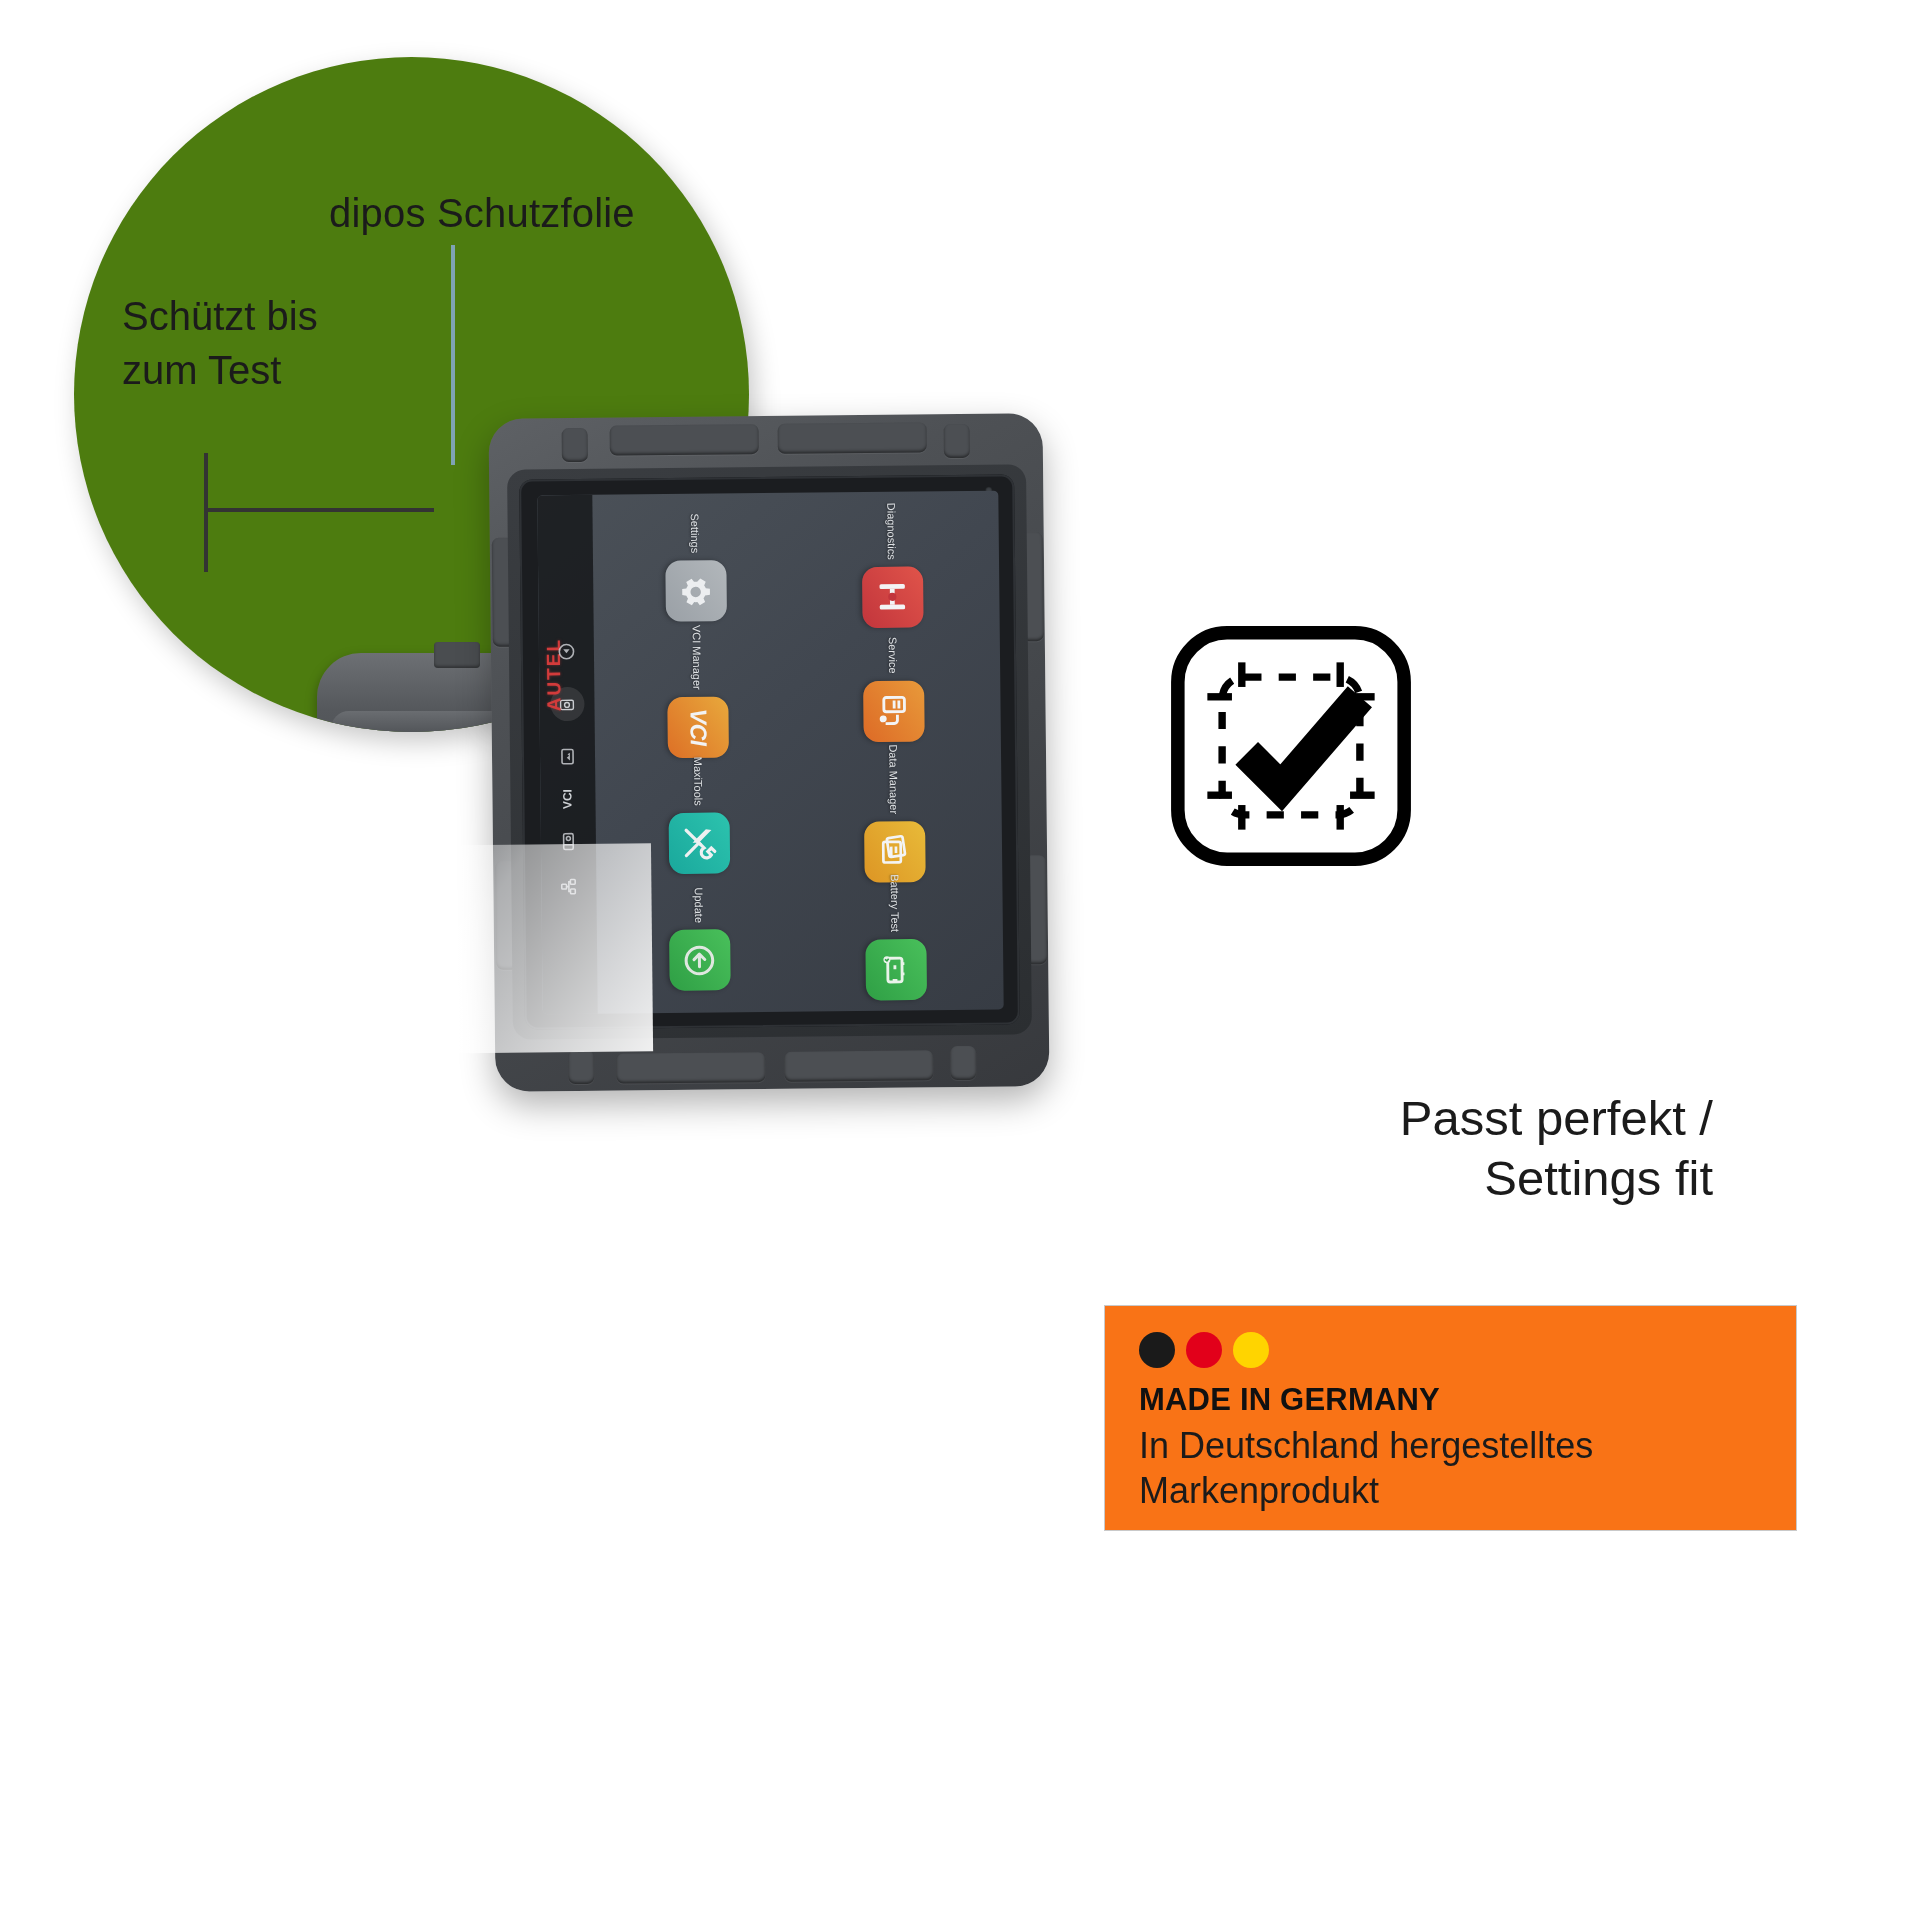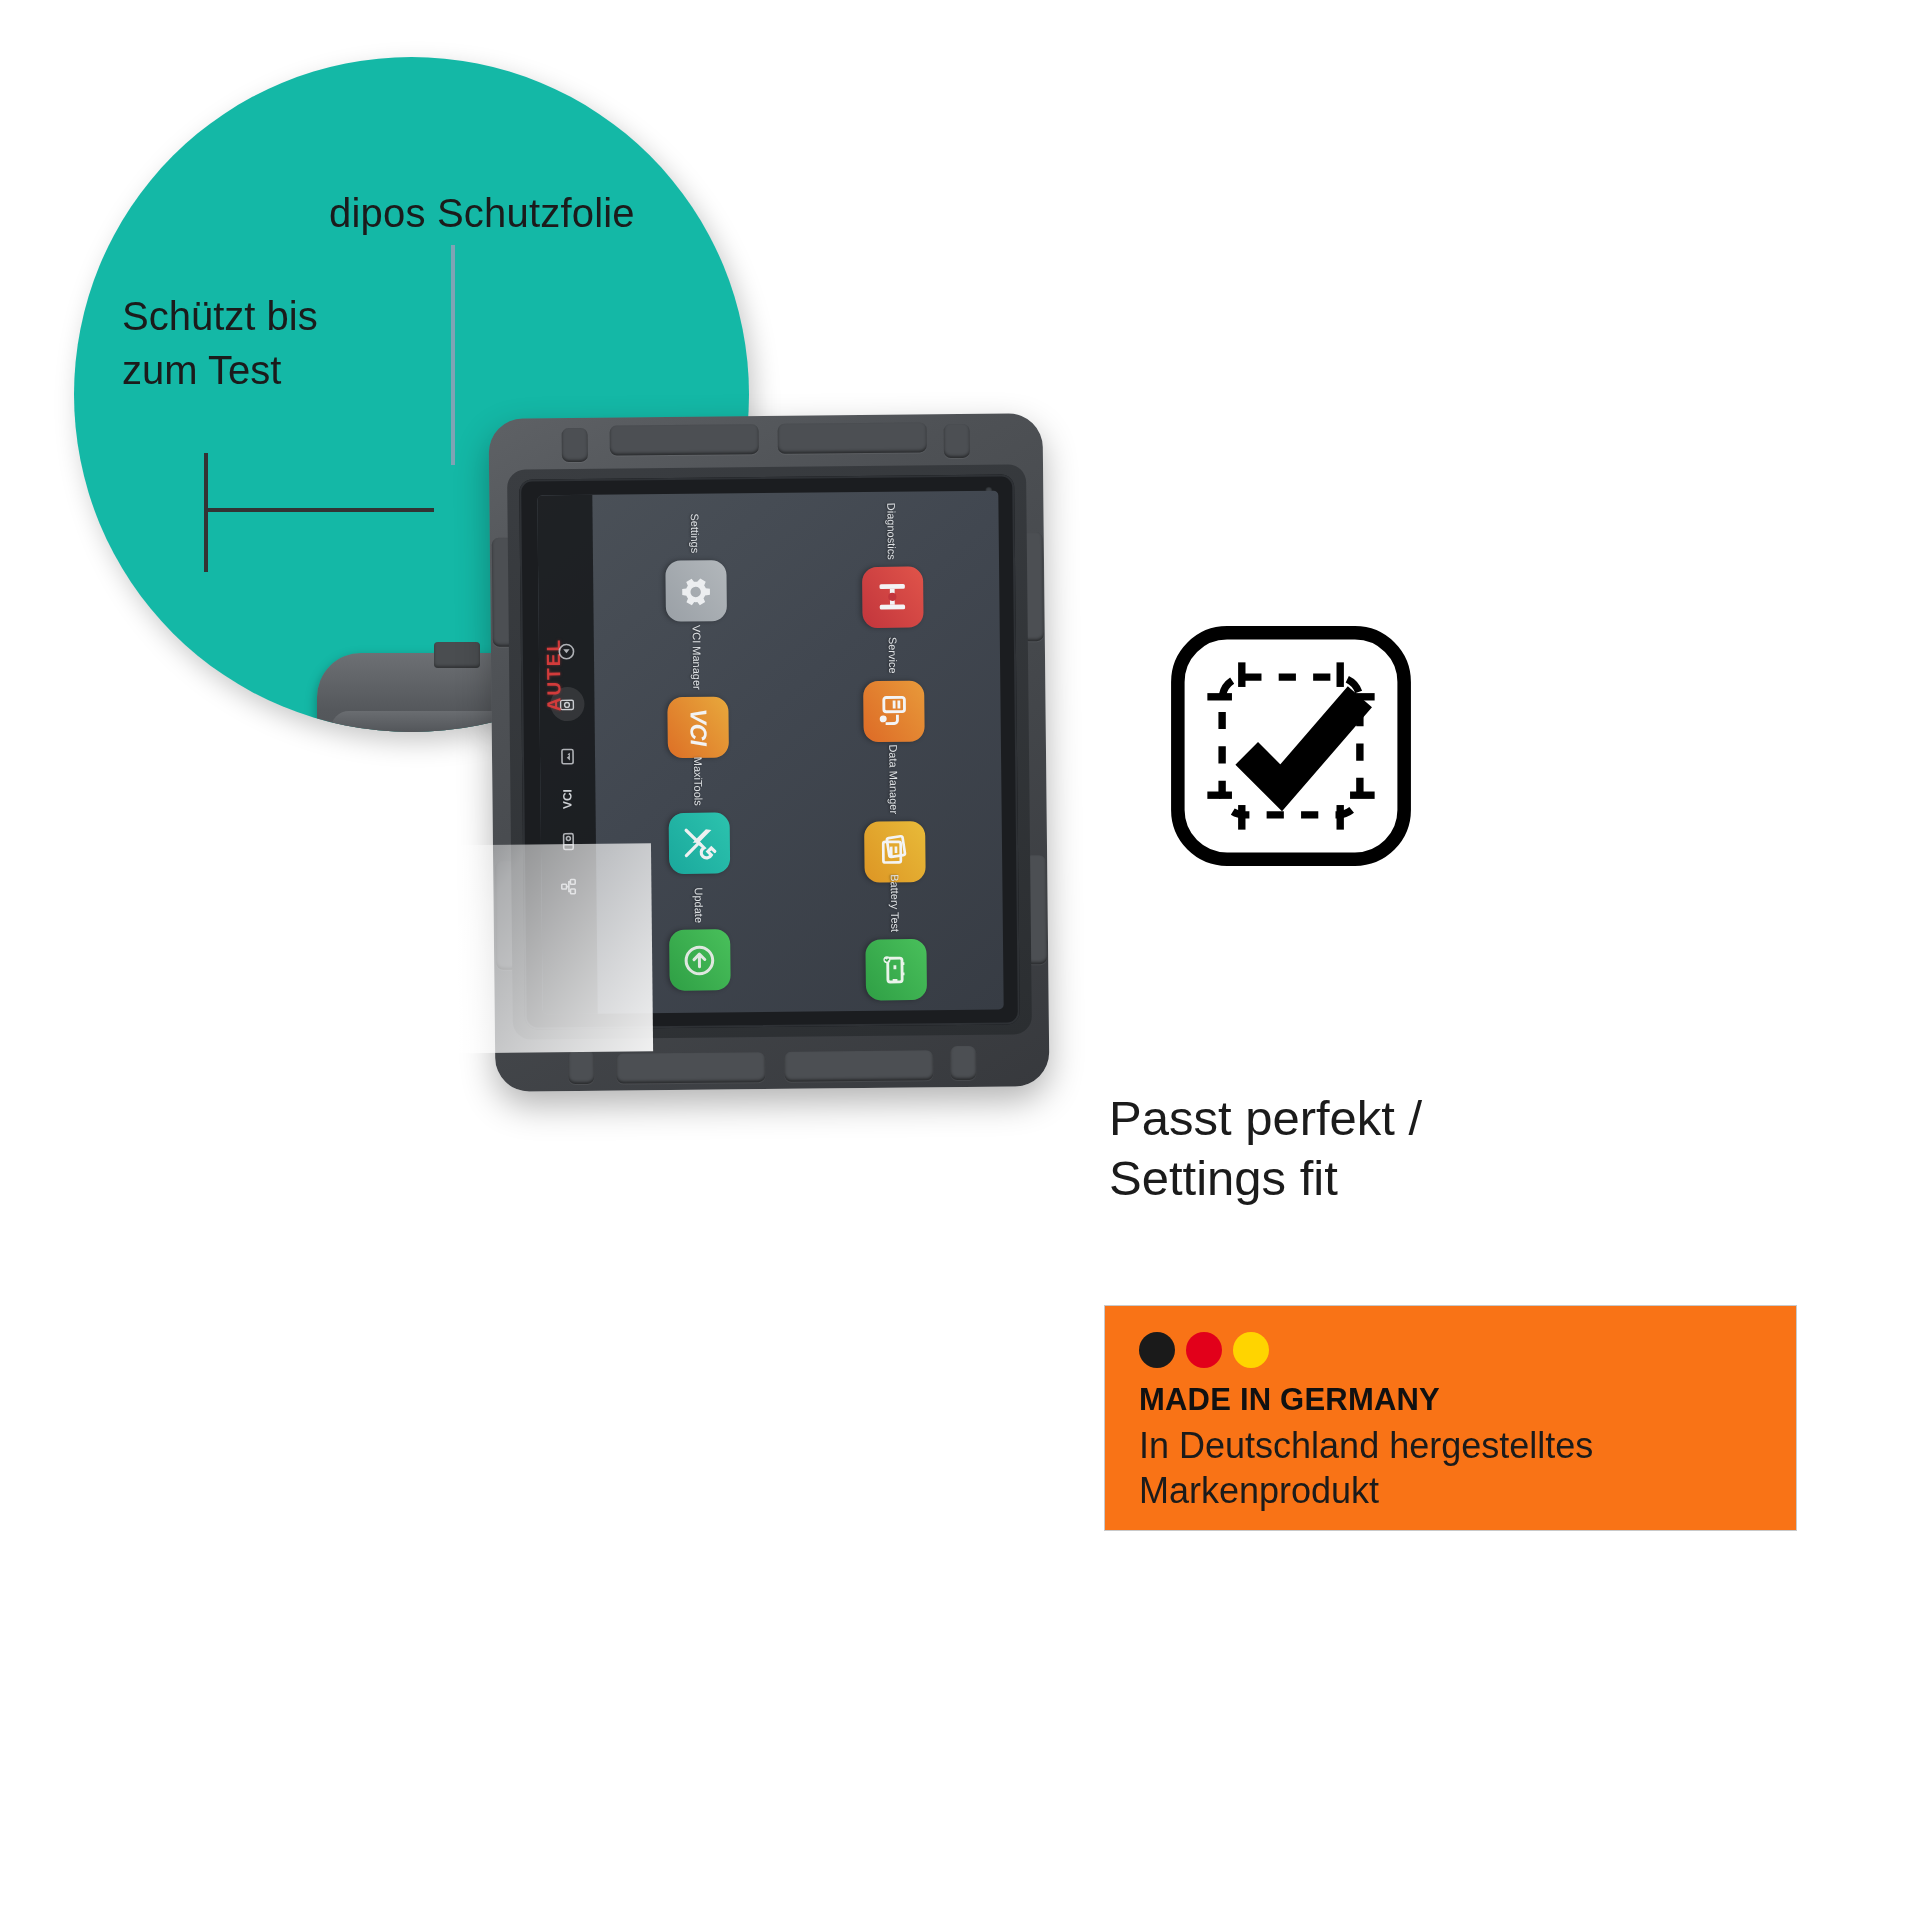--- a/index.html
+++ b/index.html
@@ -7,21 +7,21 @@
     width:1927px;height:1927px;background:#ffffff;
     font-family:"Liberation Sans", sans-serif;
     position:relative;overflow:hidden;
   }
   .stage{position:absolute;left:0;top:0;width:1927px;height:1927px;}
 
   
   .magnifier{
     position:absolute;left:74px;top:57px;width:675px;height:675px;
     border-radius:50%;
-    background:#14b8a6;
+    background:#4d7c0f;
     box-shadow:6px 10px 26px rgba(0,0,0,0.22);
     overflow:hidden;
   }
   .mag-inner{position:absolute;left:0;top:0;width:100%;height:100%;}
 
   
   .zoom-corner{
     position:absolute;left:243px;top:535px;width:752px;height:416px;
   }
   .zc-body{
@@ -152,21 +152,21 @@
     background:linear-gradient(125deg,rgba(255,255,255,.0) 0%,rgba(255,255,255,.55) 40%,rgba(255,255,255,.92) 100%);
     border-radius:0 0 0 30px;
     pointer-events:none;
   }
 
   
   .fitbadge{position:absolute;left:1168px;top:622px;width:246px;height:248px;}
   .fitbadge svg{width:100%;height:100%;display:block;}
   .fit-caption{
     position:absolute;left:1109px;top:1089px;width:604px;
-    text-align:left;font-size:49px;color:#1b1b1b;line-height:1.22;
+    text-align:right;font-size:49px;color:#1b1b1b;line-height:1.22;
   }
 
   
   .mig{
     position:absolute;left:1104px;top:1305px;width:693px;height:226px;
     border:1px solid #c9c9c9;background:#f97316;
     padding:26px 0 0 34px;box-sizing:border-box;
   }
   .mig-dots{display:flex;gap:11px;margin-bottom:14px;}
   .mig-dot{width:36px;height:36px;border-radius:50%;}

